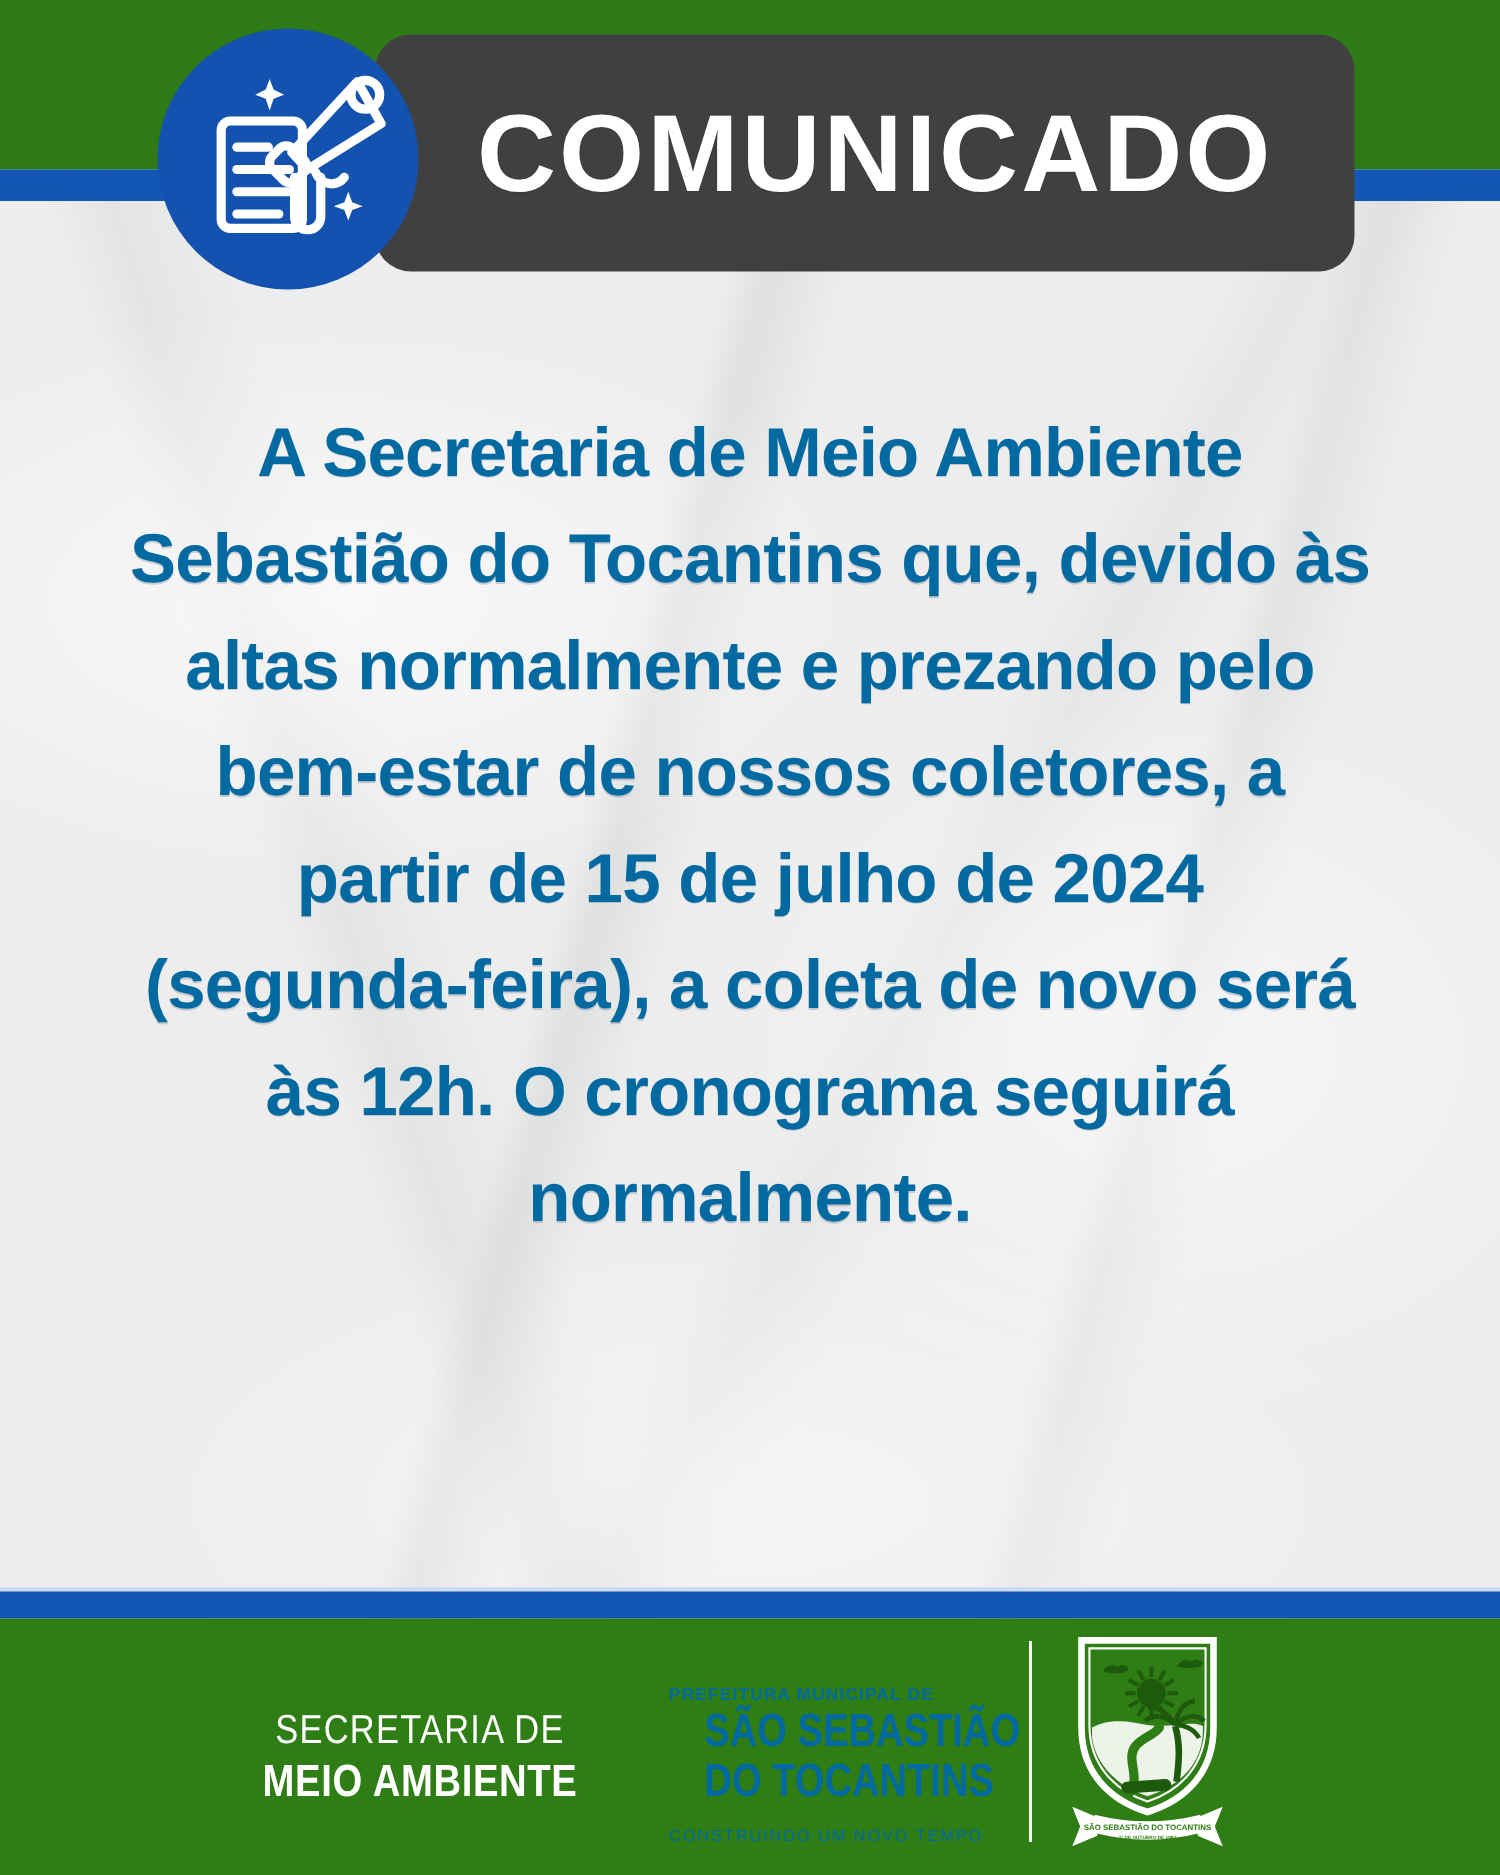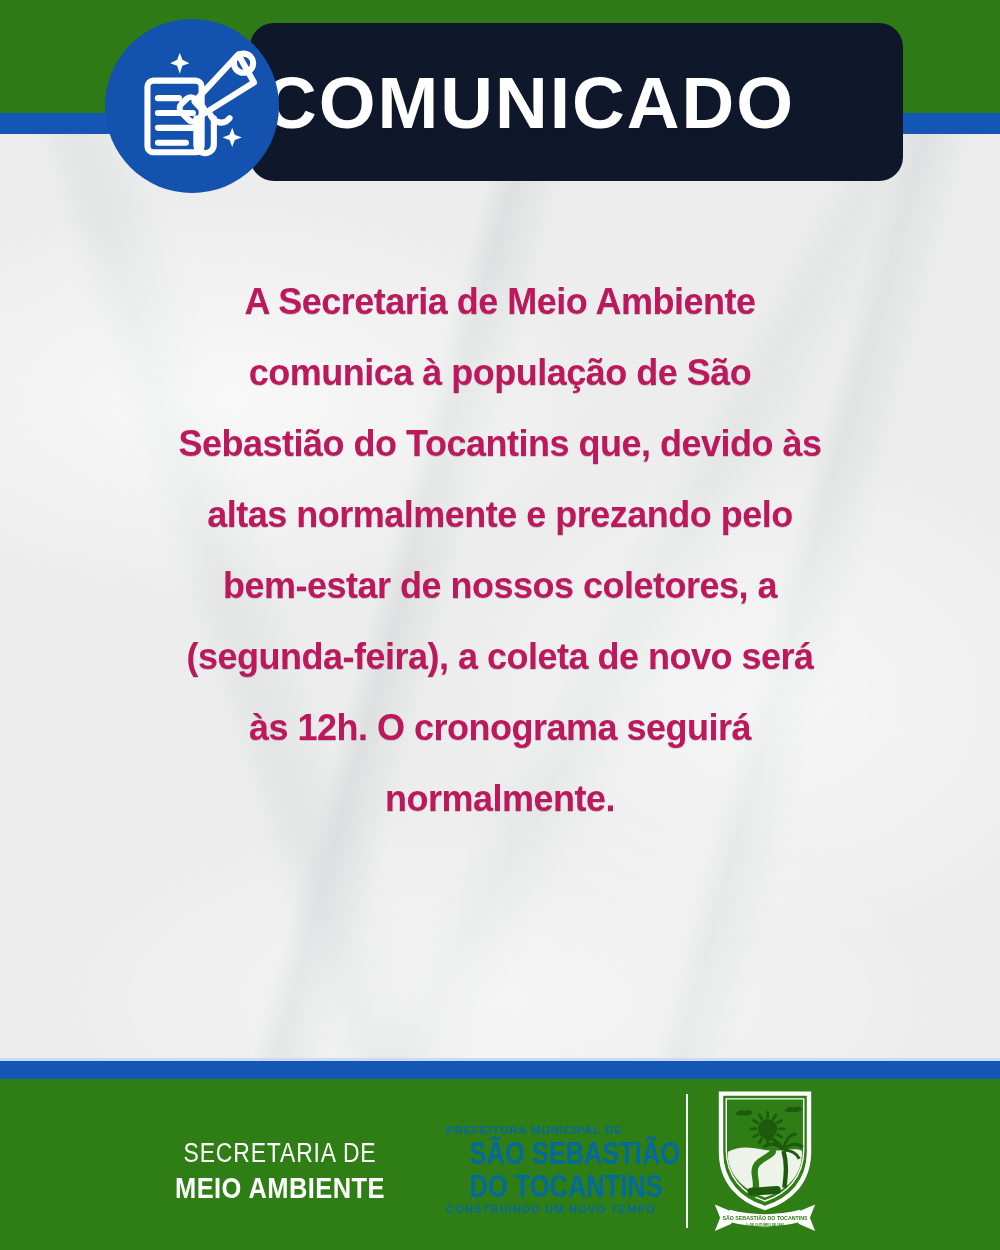--- a/index.html
+++ b/index.html
@@ -17,56 +17,56 @@
       radial-gradient(ellipse 700px 300px at 50% 80%, rgba(255,255,255,.45), transparent 65%),
       linear-gradient(105deg, transparent 40%, rgba(188,191,196,.28) 42%, transparent 46%, transparent 70%, rgba(188,191,196,.22) 72%, transparent 76%),
       linear-gradient(72deg, transparent 28%, rgba(196,199,203,.22) 31%, transparent 36%),
       linear-gradient(118deg, transparent 55%, rgba(196,199,203,.18) 58%, transparent 62%);
   }
   
   .top-band   { position:absolute; top:0; left:0; width:100%; height:113px; background:#2d7a16; }
   .top-stripe { position:absolute; top:113px; left:0; width:100%; height:21px; background:#1356b4; }
   .title-box  {
     position:absolute; left:250px; top:23px; width:653px; height:158px;
-    background:#0f172a; border-radius:24px;
-    display:flex; align-items:center; justify-content:flex-start;
+    background:#404040; border-radius:24px;
+    display:flex; align-items:center; justify-content:center;
   }
   .title-text {
     color:#ffffff; font-size:73px; font-weight:bold; letter-spacing:2px;
     padding-left:14px; text-shadow:0 1px 1px rgba(0,0,0,.12);
   }
   .icon-circle {
     position:absolute; left:105px; top:19px; width:174px; height:174px;
     background:#1352ae; border-radius:50%;
     display:flex; align-items:center; justify-content:center;
   }
   
   .announcement { position:absolute; top:266px; left:15px; right:15px; text-align:center; }
   .announcement .line {
-    font-size:36px; line-height:71px; font-weight:bold; letter-spacing:-0.5px;
-    color:#be185d; text-shadow:0 1px 0 rgba(10,25,80,.18);
+    font-size:46px; line-height:71px; font-weight:bold; letter-spacing:-0.5px;
+    color:#0369a1; text-shadow:0 1px 0 rgba(10,25,80,.18);
     white-space:nowrap;
   }
   
   .footer-stripe {
     position:absolute; top:1058px; left:0; width:100%; height:21px;
     background:#1356b4; border-top:3px solid #cadcf0; box-sizing:border-box;
   }
   .footer-band { position:absolute; top:1079px; left:0; width:100%; height:171px; background:#2f7d15; }
   .secretariat {
     position:absolute; left:155px; top:1138px; width:250px; text-align:center; color:#fff;
     transform:scaleX(.85); transform-origin:center;
   }
   .secretariat .l1 { font-size:27px; font-weight:400; letter-spacing:1px; }
   .secretariat .l2 { font-size:30px; font-weight:bold; letter-spacing:.5px; margin-top:2px; }
   .cityhall { position:absolute; left:446px; top:1124px; width:262px; text-align:left; color:#0369a1; }
   .ch-top    { font-size:11.5px; font-weight:bold; letter-spacing:.8px; }
   .ch-name   { font-size:31px; font-weight:bold; line-height:31px; letter-spacing:0;
                transform:scaleX(.82); transform-origin:center; margin-top:2px; }
-  .ch-slogan { font-size:11px; font-weight:bold; letter-spacing:1.2px; margin-top:1px; }
+  .ch-slogan { font-size:11px; font-weight:normal; letter-spacing:1.2px; margin-top:16px; }
   .divider { position:absolute; left:686px; top:1094px; width:2px; height:134px; background:rgba(255,255,255,.95); }
   .crest { position:absolute; left:699px; top:1088px; }
 </style>
 </head>
 <body>
 
 <div class="poster">
 
   <div class="top-band"></div>
   <div class="top-stripe"></div>
@@ -99,24 +99,24 @@
 
       <g fill="#ffffff">
         <path d="M73 26 L76 34 L84 38 L76 41 L73 50 L70 41 L62 38 L70 34 Z"></path>
         <path d="M133 112 L136 120 L144 123 L136 126 L133 134 L130 126 L122 123 L130 120 Z"></path>
       </g>
     </svg>
   </div>
 
   <div class="announcement">
     <div class="line">A Secretaria de Meio Ambiente</div>
-    <div class="line">comunica à população de São</div>
     <div class="line">Sebastião do Tocantins que, devido às</div>
     <div class="line">altas normalmente e prezando pelo</div>
     <div class="line">bem-estar de nossos coletores, a</div>
+    <div class="line">partir de 15 de julho de 2024</div>
     <div class="line">(segunda-feira), a coleta de novo será</div>
     <div class="line">às 12h. O cronograma seguirá</div>
     <div class="line">normalmente.</div>
   </div>
 
   <div class="footer-stripe"></div>
   <div class="footer-band"></div>
 
   <div class="secretariat">
     <div class="l1">SECRETARIA DE</div>

